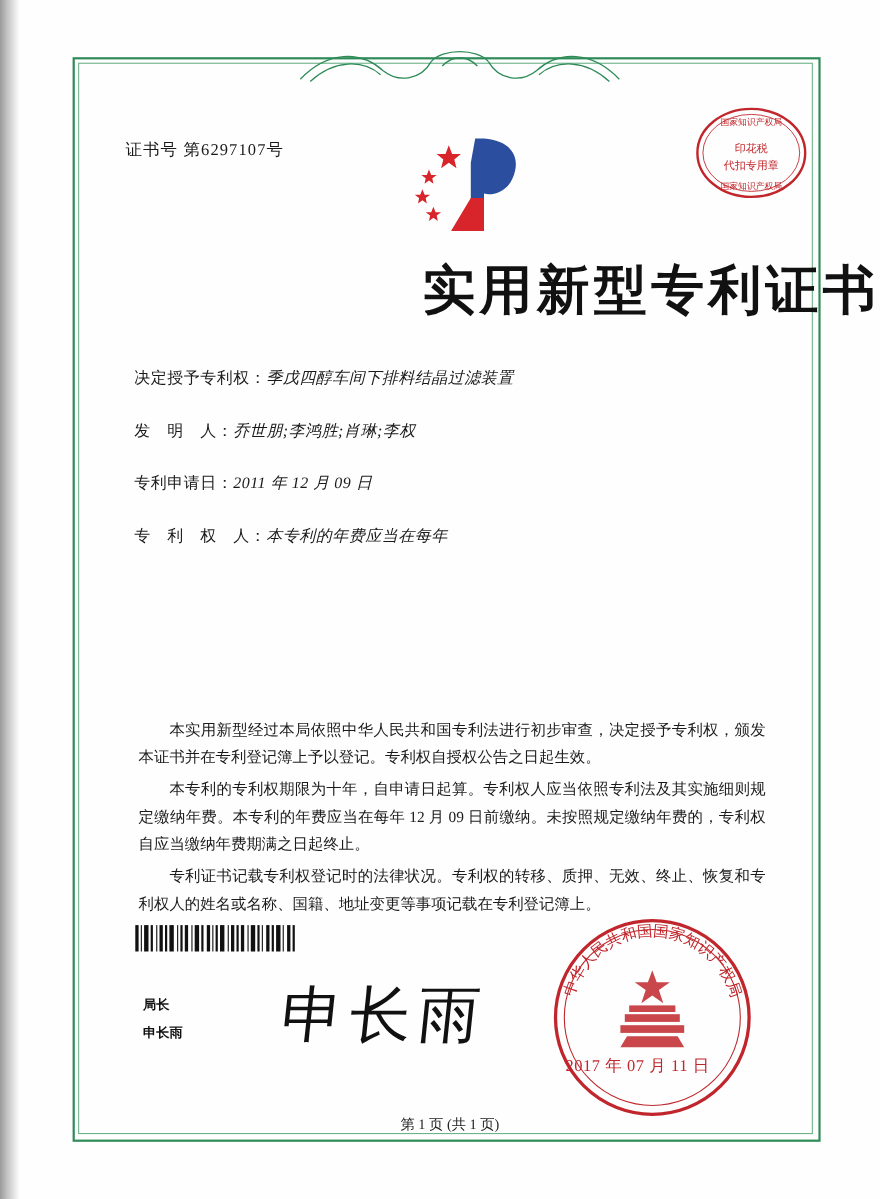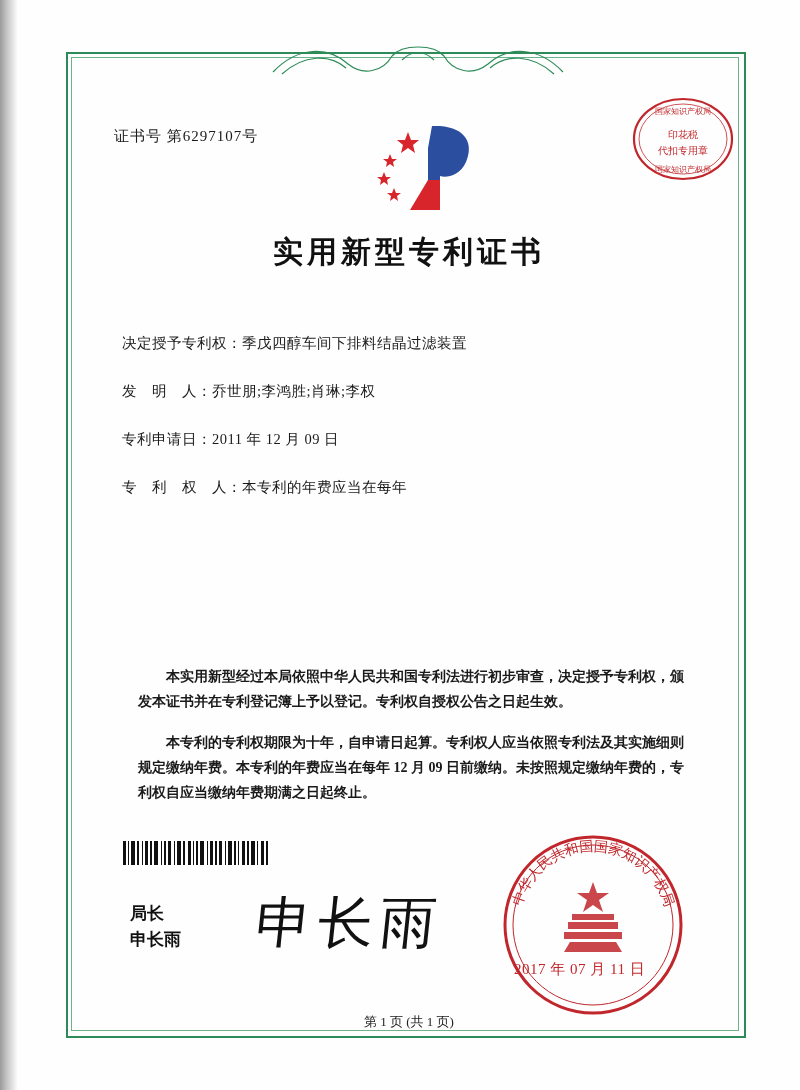--- a/index.html
+++ b/index.html
@@ -77,74 +77,74 @@
     position: absolute;
     left: 612px; top: 86px;
     width: 106px; height: 106px;
   }
 
   
   .title {
     position: absolute;
     left: 0; top: 232px;
     width: 782px;
-    text-align: center;
-    font-size: 30px;
+    text-align: right;
+    font-size: 48px;
     font-weight: bold;
     letter-spacing: 4px;
     color: #111;
     font-family: "DejaVu Sans", sans-serif;
   }
 
   
   .fields {
     position: absolute;
     left: 104px; top: 334px;
     width: 580px;
   }
   .field {
     font-size: 14.5px;
     color: #1a1a1a;
     margin-bottom: 29px;
     white-space: nowrap;
   }
   .field .lbl { letter-spacing: 0.5px; }
-  .field .val { letter-spacing: 0.5px; }
+  .field .val { letter-spacing: 0.5px; font-style: italic; }
 
   
   .body-text {
     position: absolute;
     left: 104px; top: 648px;
     width: 578px;
     font-size: 14px;
     line-height: 25px;
     color: #1a1a1a;
     text-align: justify;
   }
-  .body-text p { margin: 16px; text-indent: 2em; font-weight: bold; }
+  .body-text p { margin: 4px; text-indent: 2em; }
 
   
   .barcode {
     position: absolute;
     left: 105px; top: 841px;
     width: 205px; height: 24px;
     display: flex;
     align-items: stretch;
   }
   .barcode i {
     display: block;
     background: #111;
     height: 100%;
   }
 
   
   .sig-label {
     position: absolute;
     left: 112px; top: 900px;
-    font-size: 17px;
+    font-size: 12px;
     line-height: 26px;
     color: #111;
     font-weight: bold;
     font-family: "DejaVu Sans", sans-serif;
   }
   .sig-hand {
     position: absolute;
     left: 238px; top: 886px;
     font-size: 56px;
     color: #111;
@@ -245,20 +245,21 @@
         <span class="lbl">专利申请日：</span><span class="val">2011 年 12 月 09 日</span>
       </div>
       <div class="field">
         <span class="lbl">专　利　权　人：</span><span class="val">本专利的年费应当在每年</span>
       </div>
     </div>
 
     <div class="body-text">
       <p>本实用新型经过本局依照中华人民共和国专利法进行初步审查，决定授予专利权，颁发本证书并在专利登记簿上予以登记。专利权自授权公告之日起生效。</p>
       <p>本专利的专利权期限为十年，自申请日起算。专利权人应当依照专利法及其实施细则规定缴纳年费。本专利的年费应当在每年 12 月 09 日前缴纳。未按照规定缴纳年费的，专利权自应当缴纳年费期满之日起终止。</p>
+      <p>专利证书记载专利权登记时的法律状况。专利权的转移、质押、无效、终止、恢复和专利权人的姓名或名称、国籍、地址变更等事项记载在专利登记簿上。</p>
     </div>
 
     <div class="barcode">
       <i style="width:3px"></i>
         <i style="width:2px;background:transparent"></i>
       <i style="width:1px"></i>
         <i style="width:2px;background:transparent"></i>
       <i style="width:4px"></i>
         <i style="width:2px;background:transparent"></i>
       <i style="width:2px"></i>

